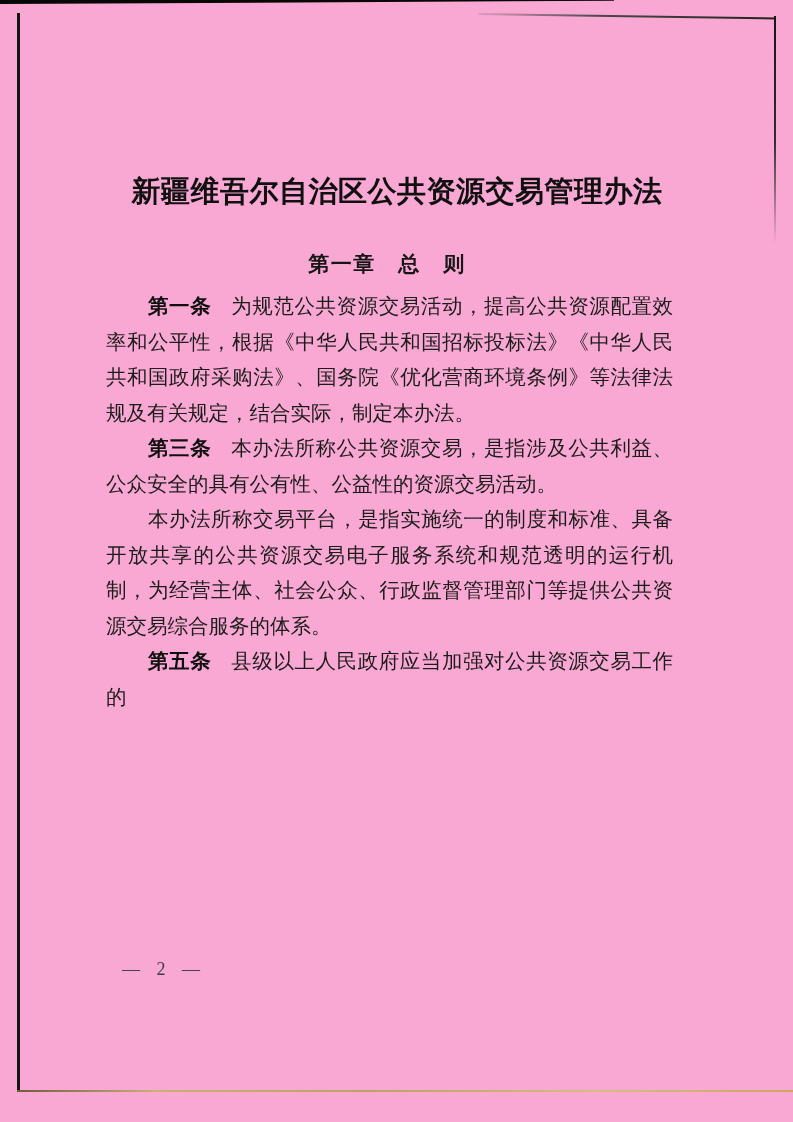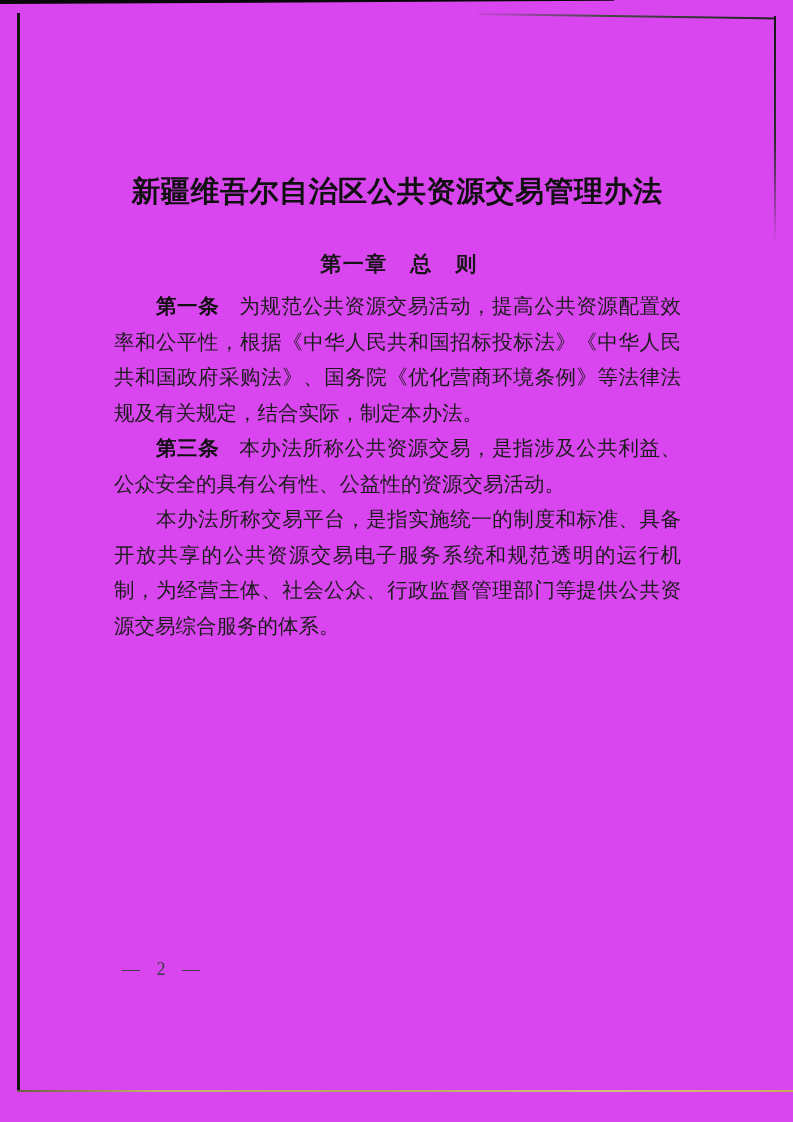--- a/index.html
+++ b/index.html
@@ -4,21 +4,21 @@
 <style>
   html, body {
     margin: 0;
     padding: 0;
     background: #ffffff;
   }
   .page {
     position: relative;
     width: 793px;
     height: 1122px;
-    background: #d946ef;
+    background: #f9a8d4;
     overflow: hidden;
     font-family: "Liberation Serif", serif;
   }
   
   .edge-top {
     position: absolute;
     left: -4px; top: -1px;
     width: 618px; height: 4.5px;
     background: #070707;
     transform: rotate(-0.3deg);
@@ -57,32 +57,32 @@
     width: 566px;
     text-align: center;
     font-size: 29px;
     line-height: 42px;
     font-weight: 700;
     letter-spacing: 0.5px;
     color: #101010;
   }
   .chapter-heading {
     position: absolute;
-    left: 116px; top: 248px;
+    left: 104px; top: 248px;
     width: 566px;
     text-align: center;
     font-size: 21px;
     line-height: 32px;
     font-weight: 700;
     letter-spacing: 1.5px;
     color: #161616;
   }
   .body-text {
     position: absolute;
-    left: 114px; top: 289px;
+    left: 106px; top: 289px;
     width: 567px;
     font-size: 20.5px;
     line-height: 35.5px;
     text-align: justify;
     text-justify: inter-character;
     color: #1c1c1c;
   }
   .body-text p {
     margin: 0;
     text-indent: 2.05em;
@@ -122,18 +122,19 @@
 
     <p><span class="article-label">第一条</span><span class="label-gap"></span><span>为规范公共资源交易活动，提高公共资源配置效率和公平性，根据《中华人民共和国招标投标法》《中华人民共和国政府采购法》、国务院《优化营商环境条例》等法律法规及有关规定，结合实际，制定本办法。</span></p>
 
 
     <p><span class="article-label">第三条</span><span class="label-gap"></span><span>本办法所称公共资源交易，是指涉及公共利益、公众安全的具有公有性、公益性的资源交易活动。</span></p>
 
     <p><span>本办法所称交易平台，是指实施统一的制度和标准、具备开放共享的公共资源交易电子服务系统和规范透明的运行机制，为经营主体、社会公众、行政监督管理部门等提供公共资源交易综合服务的体系。</span></p>
 
 
 
+    <p><span class="article-label">第五条</span><span class="label-gap"></span><span>县级以上人民政府应当加强对公共资源交易工作的</span></p>
 
   </div>
 
   <div class="page-number">— 2 —</div>
 
 </div>
 
 </body></html>

